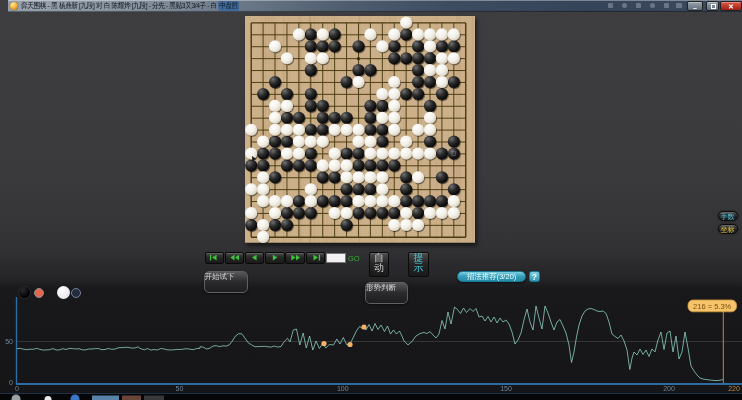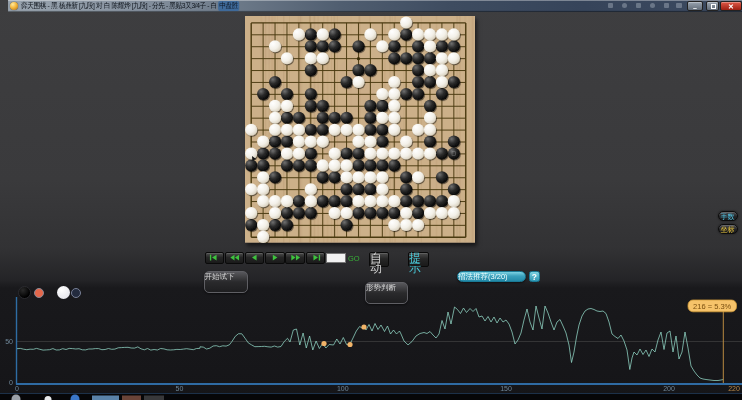--- a/index.html
+++ b/index.html
@@ -17,27 +17,27 @@
 #bmax {left:698px;width:13px;background:linear-gradient(#9aa4b0,#626c78)}
 #bclose {left:712px;width:22px;background:linear-gradient(#e05a48,#9c1f12)}
 .wglyph {position:absolute;color:#fff;font-size:7px;line-height:9px;width:100%;text-align:center;font-weight:bold}
 #tico2 {position:absolute;left:598px;top:2px;width:80px;height:7px;opacity:0.3}
 #board {position:absolute;left:245.2px;top:16.4px;width:230.2px;height:226.7px;box-shadow:2px 3px 4px rgba(0,0,0,0.55)}
 .nb {position:absolute;width:19.5px;height:11.5px;background:linear-gradient(#4c4c4c,#262626 45%,#1a1a1a);
  border:1px solid #0a0a0a;border-radius:2px;text-align:center;line-height:9px;box-shadow:inset 0 1px 0 rgba(255,255,255,0.12)}
 .nb svg {vertical-align:top;margin-top:0px}
 #gobox {position:absolute;left:326px;top:253px;width:20px;height:9.5px;background:#f2f2f2;border:1px solid #777}
 #golbl {position:absolute;left:348px;top:254px;font-size:7.5px;font-weight:normal;color:#38b038}
-.dbtn {position:absolute;height:15px;background:linear-gradient(#4c4c4c,#262626 45%,#1a1a1a);border:1px solid #0a0a0a;
- border-radius:2px;color:#c8c8c8;font-size:12px;text-align:left;line-height:10px;box-shadow:inset 0 1px 0 rgba(255,255,255,0.12)}
+.dbtn {position:absolute;height:25px;background:linear-gradient(#4c4c4c,#262626 45%,#1a1a1a);border:1px solid #0a0a0a;
+ border-radius:2px;color:#c8c8c8;font-size:10px;text-align:center;line-height:10px;box-shadow:inset 0 1px 0 rgba(255,255,255,0.12)}
 .rbtn {position:absolute;height:22px;background:linear-gradient(#58585c,#2a2a2c 50%,#1e1e20);border:1px solid #5f5f64;
  border-radius:5px;color:#d6d6d6;font-size:7.5px;text-align:left;line-height:9px;box-shadow:0 1px 2px rgba(0,0,0,0.5)}
 #pill {position:absolute;left:457px;top:271px;width:69px;height:11px;border-radius:5.5px;
  background:linear-gradient(#7dd2e2,#3aa0bc 45%,#238aa8);border:1px solid #1a7a96;color:#f0ffff;
- font-size:7.5px;line-height:10px;box-shadow:0 1px 2px rgba(0,0,0,0.5)}
+ font-size:7.5px;text-align:center;line-height:10px;box-shadow:0 1px 2px rgba(0,0,0,0.5)}
 #qbtn {position:absolute;left:528.5px;top:271px;width:11.5px;height:11px;border-radius:2.5px;
  background:linear-gradient(#7dd2e2,#2e96b2);border:1px solid #1a7a96;color:#fff;font-weight:bold;
  font-size:8.5px;text-align:center;line-height:10.5px}
 .spill {position:absolute;left:717.5px;width:20px;height:10.5px;border-radius:5px;
  background:linear-gradient(#4e4e52,#252527 55%,#1c1c1e);border:1px solid #0c0c0c;font-size:7px;
  text-align:center;line-height:9.5px;box-shadow:0 0 2px rgba(0,0,0,0.6), inset 0 1px 0 rgba(255,255,255,0.15)}
 .lc {position:absolute;border-radius:50%}
 #taskbar {position:absolute;left:0;top:392.5px;width:742px;height:7.5px;background:#060608;border-top:1px solid #1c3048}
 .tico {position:absolute;top:394px}
 </style></head>

